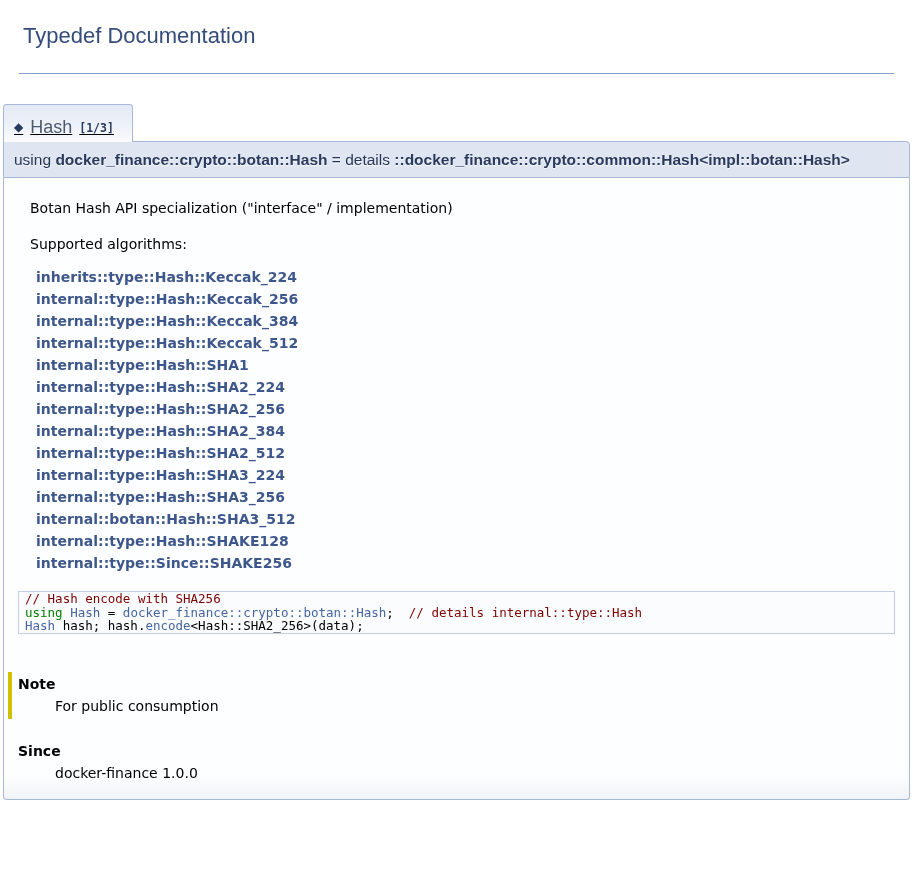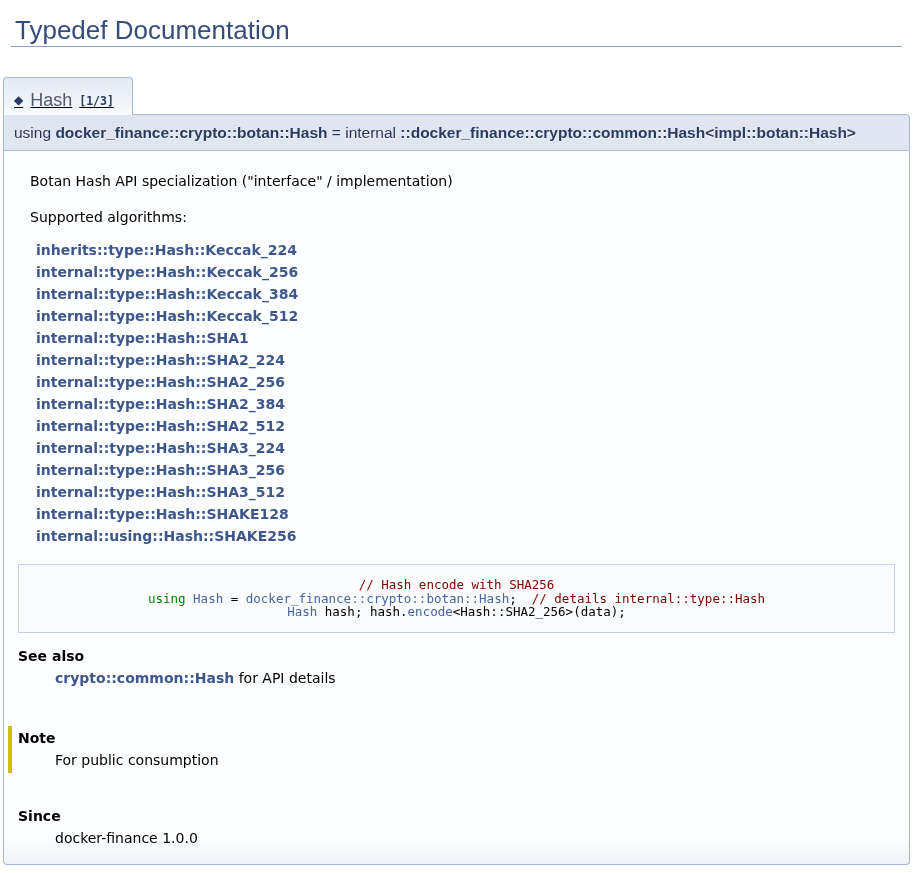--- a/index.html
+++ b/index.html
@@ -5,22 +5,22 @@
   html,body{margin:0;padding:0;}
   body{
     width:913px;height:873px;overflow:hidden;
     background:#ffffff;color:#000;
     font-family:"DejaVu Sans",sans-serif;font-size:14px;
   }
   .page{padding:0 3px;}
 
   h2.groupheader{
     font-family:"Liberation Sans",sans-serif;
-    font-size:26px;font-weight:500;color:#354C7B;
-    margin:8px;padding:7px 0 0 4px;
+    font-size:22px;font-weight:500;color:#354C7B;
+    margin:16px;padding:7px 0 24px 4px;
     border-bottom:1px solid #879ECB;
   }
 
   .memitem{margin-top:30px;}
 
   .memtitle{
     display:inline-block;position:relative;margin:0 0 -1px 0;
     padding:9px 18px 1px 10px;
     border:1px solid #A8B8D9;border-bottom:none;
     border-radius:4px 4px 0 0;
@@ -62,93 +62,89 @@
   .algo-link{
     display:block;color:#3D578C;font-weight:bold;
     text-decoration:none;line-height:22px;font-size:14px;cursor:pointer;
   }
 
   .example-label{margin-top:15px !important;font-weight:bold;line-height:19px;}
 
   .fragment{
     margin-top:17px;
     border:1px solid #C4CFE5;background:#FBFCFD;
-    padding:13px 6px;
+    padding:0 6px;
     font-family:"DejaVu Sans Mono",monospace;
-    font-size:12.5px;line-height:13.5px;text-align:center;
+    font-size:12.5px;line-height:13.5px;
   }
   .code-line{white-space:pre;}
   .tok-comment{color:#800000;}
   .tok-keyword{color:#008000;}
   .tok-link{color:#4665A2;cursor:pointer;}
   .tok-plain{color:#000;}
 
   dl.section{margin:0;}
   dl.section dt{font-weight:bold;line-height:19px;}
   dl.section dd{margin:3px 0 0 37px;line-height:19px;}
   dl.see{margin-top:14px;}
   dl.see a.el{color:#3D578C;font-weight:bold;text-decoration:none;cursor:pointer;}
   dl.note{
     margin-top:38px;margin-left:-10px;
     border-left:4px solid #D0C000;
     padding:3px 0 3px 6px;
   }
-  dl.since{margin-top:34px;}
+  dl.since{margin-top:23px;}
 </style>
 </head>
 <body>
 
 <div class="page">
 
   <h2 class="groupheader">Typedef Documentation</h2>
 
   <div class="memitem">
 
     <div class="memtitle">
       <span class="permalink">◆</span><span class="memtitle-name">Hash</span><span class="overload">[1/3]</span>
     </div>
 
     <div class="memproto">
-      <span>using </span><b>docker_finance::crypto::botan::Hash</b><span> = internal </span><b>::docker_finance::crypto::common::Hash&lt;impl::botan::Hash&gt;</b>
+      <span>using </span><b>docker_finance::crypto::botan::Hash</b><span> = details </span><b>::docker_finance::crypto::common::Hash&lt;impl::botan::Hash&gt;</b>
     </div>
 
     <div class="memdoc">
 
       <p class="desc">Botan Hash API specialization ("interface" / implementation)</p>
 
       <p class="supported">Supported algorithms:</p>
 
       <div class="algo-list">
           <a class="algo-link">inherits::type::Hash::Keccak_224</a>
           <a class="algo-link">internal::type::Hash::Keccak_256</a>
           <a class="algo-link">internal::type::Hash::Keccak_384</a>
           <a class="algo-link">internal::type::Hash::Keccak_512</a>
           <a class="algo-link">internal::type::Hash::SHA1</a>
           <a class="algo-link">internal::type::Hash::SHA2_224</a>
           <a class="algo-link">internal::type::Hash::SHA2_256</a>
           <a class="algo-link">internal::type::Hash::SHA2_384</a>
           <a class="algo-link">internal::type::Hash::SHA2_512</a>
           <a class="algo-link">internal::type::Hash::SHA3_224</a>
           <a class="algo-link">internal::type::Hash::SHA3_256</a>
-          <a class="algo-link">internal::type::Hash::SHA3_512</a>
+          <a class="algo-link">internal::botan::Hash::SHA3_512</a>
           <a class="algo-link">internal::type::Hash::SHAKE128</a>
-          <a class="algo-link">internal::using::Hash::SHAKE256</a>
+          <a class="algo-link">internal::type::Since::SHAKE256</a>
         </div>
 
 
       <div class="fragment">
           <div class="code-line"><span class="tok-comment">// Hash encode with SHA256</span></div>
           <div class="code-line"><span class="tok-keyword">using</span><span class="tok-plain"> </span><span class="tok-link">Hash</span><span class="tok-plain"> = </span><span class="tok-link">docker_finance::crypto::botan::Hash</span><span class="tok-plain">;  </span><span class="tok-comment">// details internal::type::Hash</span></div>
           <div class="code-line"><span class="tok-link">Hash</span><span class="tok-plain"> hash; hash.</span><span class="tok-link">encode</span><span class="tok-plain">&lt;Hash::SHA2_256&gt;(data);</span></div>
         </div>
 
-      <dl class="section see">
-        <dt>See also</dt>
-        <dd><a class="el">crypto::common::Hash</a><span> for API details</span></dd>
-      </dl>
 
       <dl class="section note">
         <dt>Note</dt>
         <dd>For public consumption</dd>
       </dl>
 
       <dl class="section since">
         <dt>Since</dt>
         <dd>docker-finance 1.0.0</dd>
       </dl>

